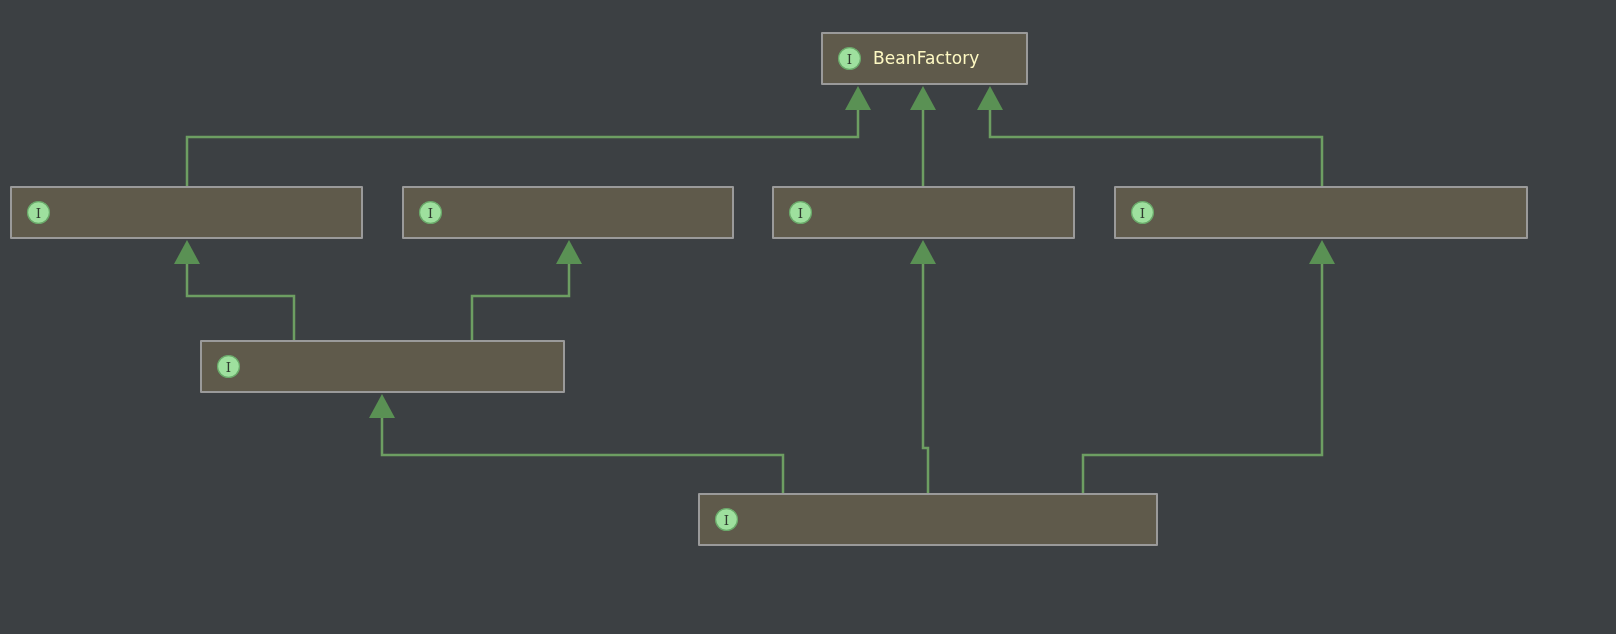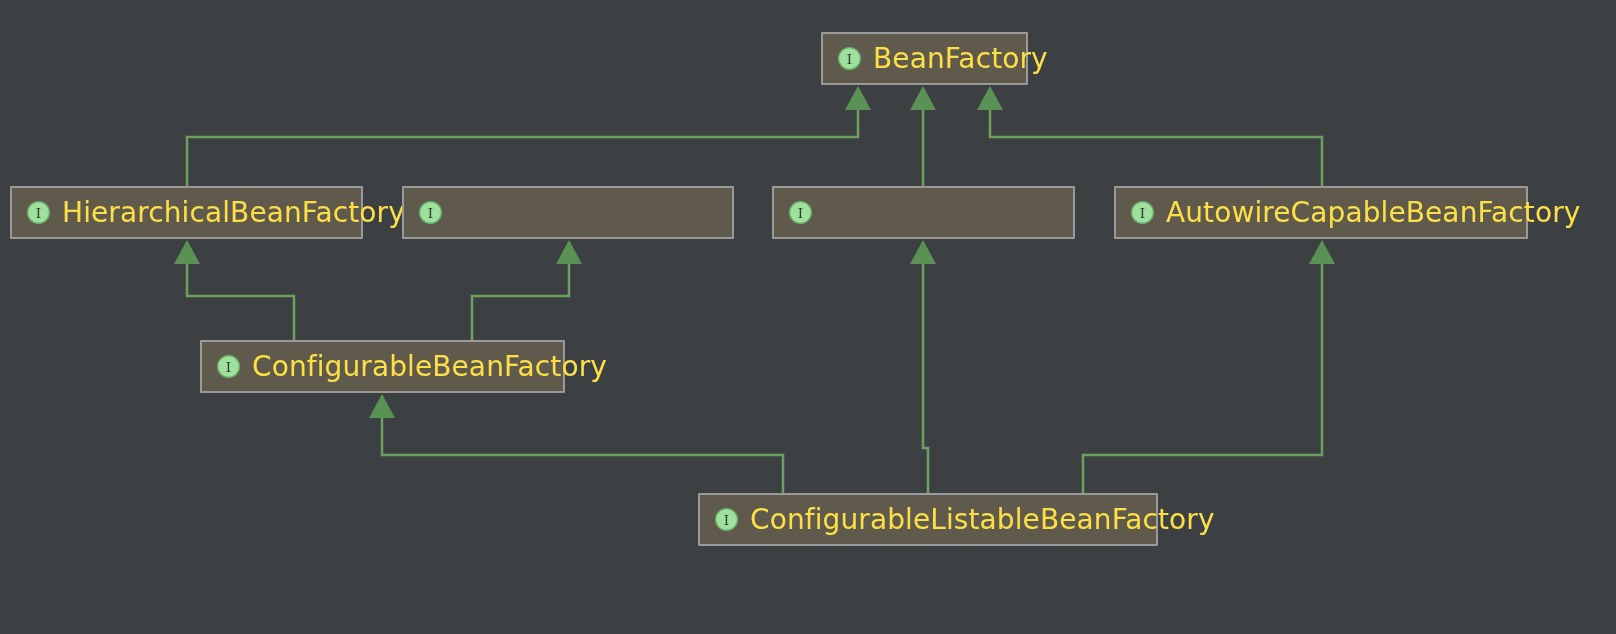--- a/index.html
+++ b/index.html
@@ -34,22 +34,22 @@
     z-index: 5;
     border-radius: 1px;
   }
   .node-icon {
     flex: 0 0 auto;
     width: 25px;
     height: 25px;
     margin-right: 11px;
   }
   .node-label {
-    color: #fde047;
-    font-size: 28px;
+    color: #fef9c3;
+    font-size: 17px;
     line-height: 1;
     white-space: nowrap;
     letter-spacing: 0.1px;
   }
 </style>
 </head>
 <body>
 
 <div id="diagram">
 
@@ -91,21 +91,20 @@
       <text x="12" y="17" text-anchor="middle" font-family="DejaVu Serif, serif" font-size="13" fill="#2f3a2f">I</text>
     </svg>
     <span class="node-label">BeanFactory</span>
   </div>
 
   <div class="node" style="left:10px; top:186px; width:353px; height:53px;">
     <svg class="node-icon" viewBox="0 0 24 24">
       <circle cx="12" cy="12" r="10.5" fill="#9ee09e" stroke="#6aa96a" stroke-width="1.2"></circle>
       <text x="12" y="17" text-anchor="middle" font-family="DejaVu Serif, serif" font-size="13" fill="#2f3a2f">I</text>
     </svg>
-    <span class="node-label">HierarchicalBeanFactory</span>
   </div>
 
   <div class="node" style="left:402px; top:186px; width:332px; height:53px;">
     <svg class="node-icon" viewBox="0 0 24 24">
       <circle cx="12" cy="12" r="10.5" fill="#9ee09e" stroke="#6aa96a" stroke-width="1.2"></circle>
       <text x="12" y="17" text-anchor="middle" font-family="DejaVu Serif, serif" font-size="13" fill="#2f3a2f">I</text>
     </svg>
   </div>
 
   <div class="node" style="left:772px; top:186px; width:303px; height:53px;">
@@ -113,32 +112,29 @@
       <circle cx="12" cy="12" r="10.5" fill="#9ee09e" stroke="#6aa96a" stroke-width="1.2"></circle>
       <text x="12" y="17" text-anchor="middle" font-family="DejaVu Serif, serif" font-size="13" fill="#2f3a2f">I</text>
     </svg>
   </div>
 
   <div class="node" style="left:1114px; top:186px; width:414px; height:53px;">
     <svg class="node-icon" viewBox="0 0 24 24">
       <circle cx="12" cy="12" r="10.5" fill="#9ee09e" stroke="#6aa96a" stroke-width="1.2"></circle>
       <text x="12" y="17" text-anchor="middle" font-family="DejaVu Serif, serif" font-size="13" fill="#2f3a2f">I</text>
     </svg>
-    <span class="node-label">AutowireCapableBeanFactory</span>
   </div>
 
   <div class="node" style="left:200px; top:340px; width:365px; height:53px;">
     <svg class="node-icon" viewBox="0 0 24 24">
       <circle cx="12" cy="12" r="10.5" fill="#9ee09e" stroke="#6aa96a" stroke-width="1.2"></circle>
       <text x="12" y="17" text-anchor="middle" font-family="DejaVu Serif, serif" font-size="13" fill="#2f3a2f">I</text>
     </svg>
-    <span class="node-label">ConfigurableBeanFactory</span>
   </div>
 
   <div class="node" style="left:698px; top:493px; width:460px; height:53px;">
     <svg class="node-icon" viewBox="0 0 24 24">
       <circle cx="12" cy="12" r="10.5" fill="#9ee09e" stroke="#6aa96a" stroke-width="1.2"></circle>
       <text x="12" y="17" text-anchor="middle" font-family="DejaVu Serif, serif" font-size="13" fill="#2f3a2f">I</text>
     </svg>
-    <span class="node-label">ConfigurableListableBeanFactory</span>
   </div>
 
 </div>
 
 </body></html>

